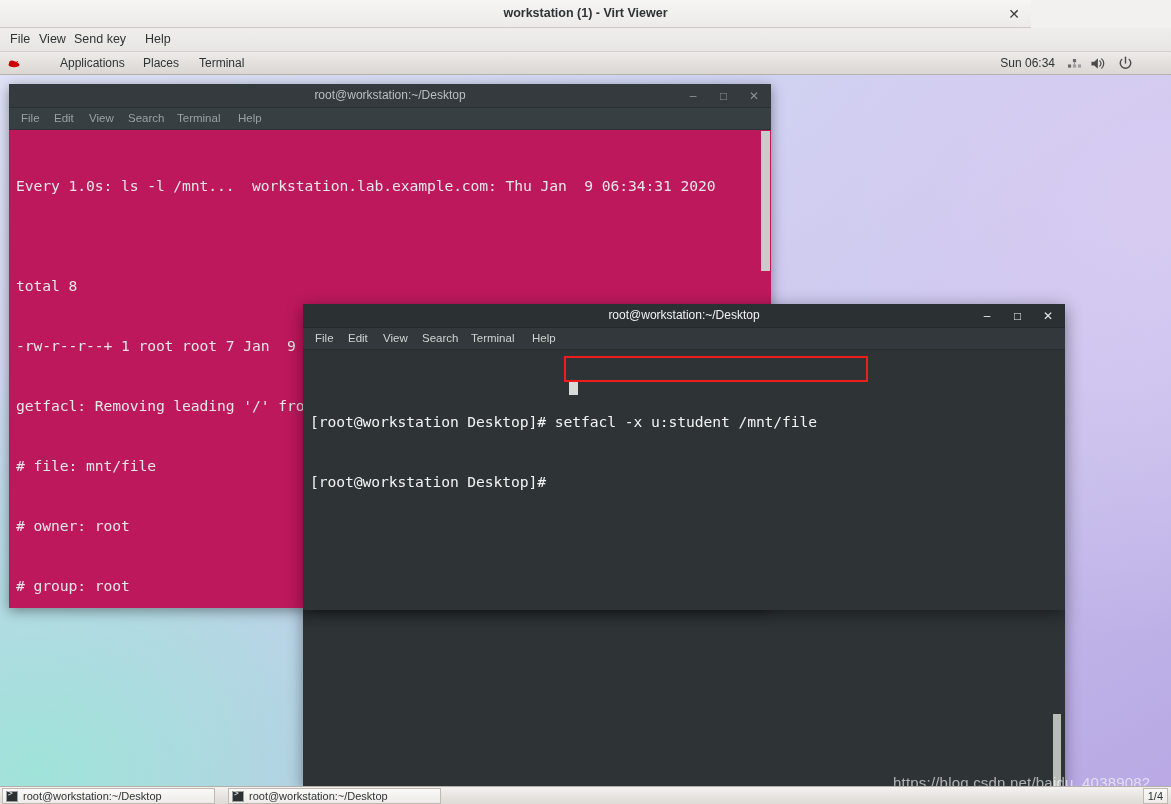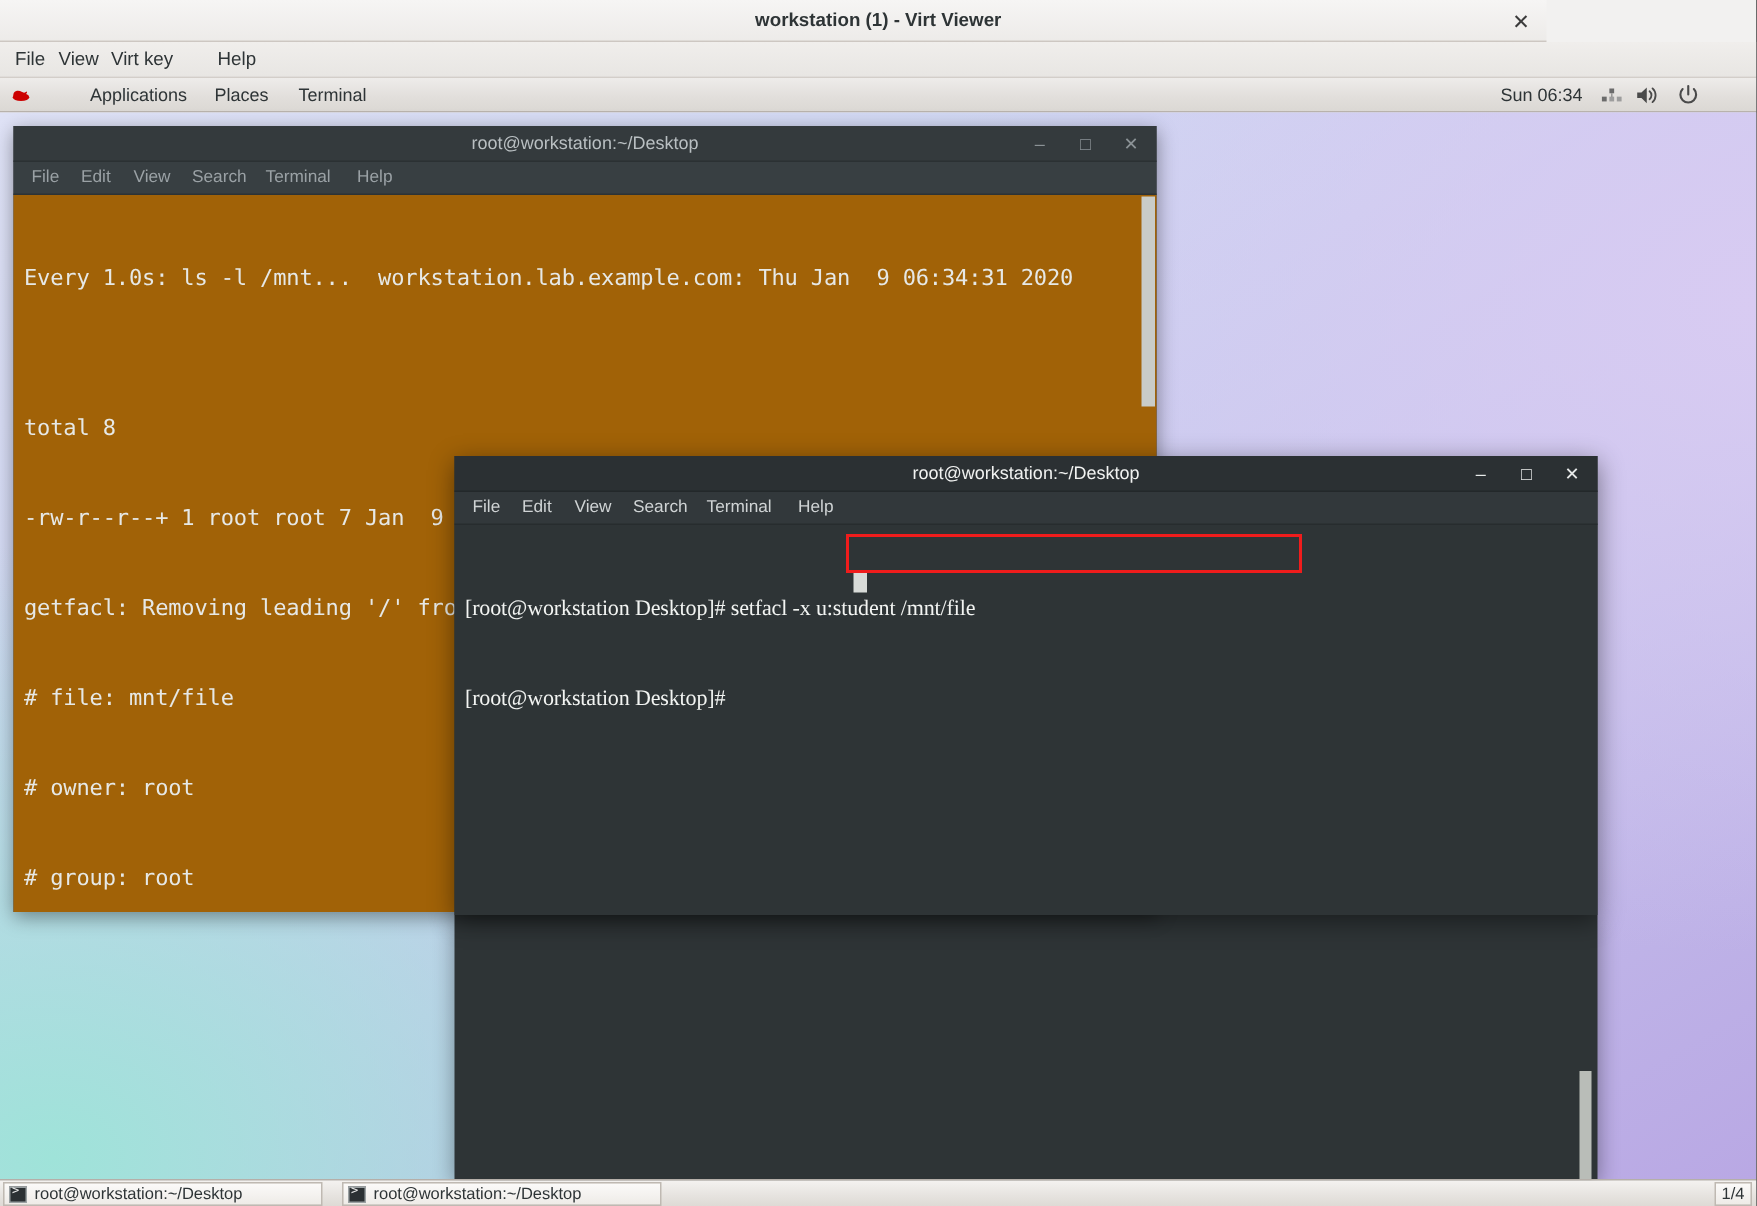--- a/index.html
+++ b/index.html
@@ -157,21 +157,21 @@
   }
 
   
   #win1 { left: 9px; top: 84px; width: 762px; height: 524px;
           background: #2e3436; box-shadow: 0 3px 12px rgba(0,0,0,0.40); }
   #win1 .tw-titlebar { background: #343a3d; border-bottom: 1px solid #2b3133; }
   #win1 .tw-title { color: #b9bfc2; }
   #win1 .tw-btn { color: #8b9296; }
   #win1 .tw-menubar { top: 24px; background: #383f42; border-bottom: 1px solid #2d3335; }
   #win1 .tw-menubar .tmi { color: #9aa1a5; }
-  #win1 .tw-body { top: 46px; height: 478px; background: #a16207; }
+  #win1 .tw-body { top: 46px; height: 478px; background: #be185d; }
   #win1 .tterm { color: #e6e8e6; }
   #win1 .vscroll {
     position: absolute; right: 1px; top: 47px;
     width: 9px; height: 140px;
     background: #c9ccc8;
   }
 
   
   #win2 { left: 303px; top: 304px; width: 762px; height: 306px;
           background: #2b3033; box-shadow: 0 4px 16px rgba(0,0,0,0.45); }
@@ -288,21 +288,21 @@
 <div id="screen">
 
   <div class="vv-titlebar">
     <div class="vv-title">workstation (1) - Virt Viewer</div>
     <div class="vv-close">✕</div>
   </div>
 
   <div class="vv-menubar">
     <div class="mi" style="left:4px">File</div>
     <div class="mi" style="left:33px">View</div>
-    <div class="mi" style="left:68px">Virt key</div>
+    <div class="mi" style="left:68px">Send key</div>
     <div class="mi" style="left:139px">Help</div>
   </div>
 
   <div class="gnome-panel">
     <svg class="rh-logo" viewBox="0 0 26 20">
       <ellipse cx="14" cy="12.5" rx="11" ry="5.2" fill="#cc0000"></ellipse>
       <path d="M4 11 C3 7 6 4 10 4 C14 4 16 6.5 18 6.5 C20 6.5 21 5 22 5 C22.5 6.5 21 9 18 10 C13 11.6 7 12.5 4 11 Z" fill="#cc0000"></path>
     </svg>
     <div class="gp-item" style="left:24px">Applications</div>
     <div class="gp-item" style="left:107px">Places</div>
@@ -383,30 +383,31 @@
     </div>
     <div class="tw-menubar">
       <div class="tmi" style="left:12px">File</div>
       <div class="tmi" style="left:45px">Edit</div>
       <div class="tmi" style="left:80px">View</div>
       <div class="tmi" style="left:119px">Search</div>
       <div class="tmi" style="left:168px">Terminal</div>
       <div class="tmi" style="left:229px">Help</div>
     </div>
     <div class="tw-body">
-      <div class="tterm" style="position:absolute; left:7px; top:6px;font-family:Liberation Serif, serif;">
+      <div class="tterm" style="position:absolute; left:7px; top:22px;">
         <div><span>[root@workstation Desktop]# </span><span>setfacl -x u:student /mnt/file</span></div>
         <div>[root@workstation Desktop]# </div>
       </div>
       <div class="cursor-block" style="left:266px; top:30px;"></div>
     </div>
   </div>
 
   <div class="redbox"></div>
 
+  <div class="watermark">https://blog.csdn.net/baidu_40389082</div>
 
   <div class="taskbar">
     <div class="tb-btn" style="left:2px; width:213px;">
       <span class="tb-ico"></span>
       <span class="tb-lbl">root@workstation:~/Desktop</span>
     </div>
     <div class="tb-btn" style="left:228px; width:213px;">
       <span class="tb-ico"></span>
       <span class="tb-lbl">root@workstation:~/Desktop</span>
     </div>

